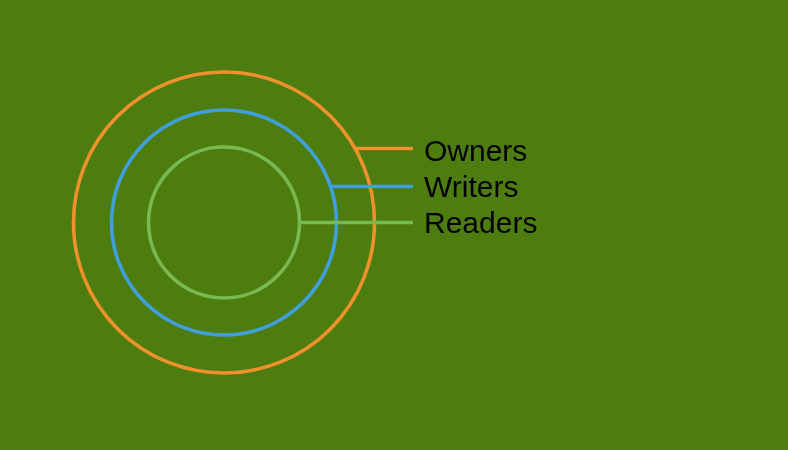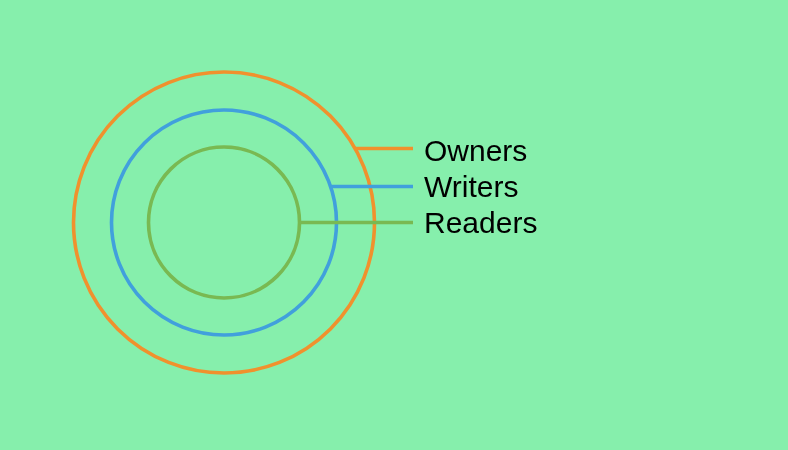--- a/index.html
+++ b/index.html
@@ -5,21 +5,21 @@
   html, body {
     margin: 0;
     padding: 0;
     background: #ffffff;
     font-family: "Liberation Sans", sans-serif;
   }
   .canvas {
     position: relative;
     width: 788px;
     height: 450px;
-    background: #86efac;
+    background: #4d7c0f;
     overflow: hidden;
   }
   svg.diagram {
     position: absolute;
     left: 0;
     top: 0;
     width: 788px;
     height: 450px;
   }
   circle.ring {

